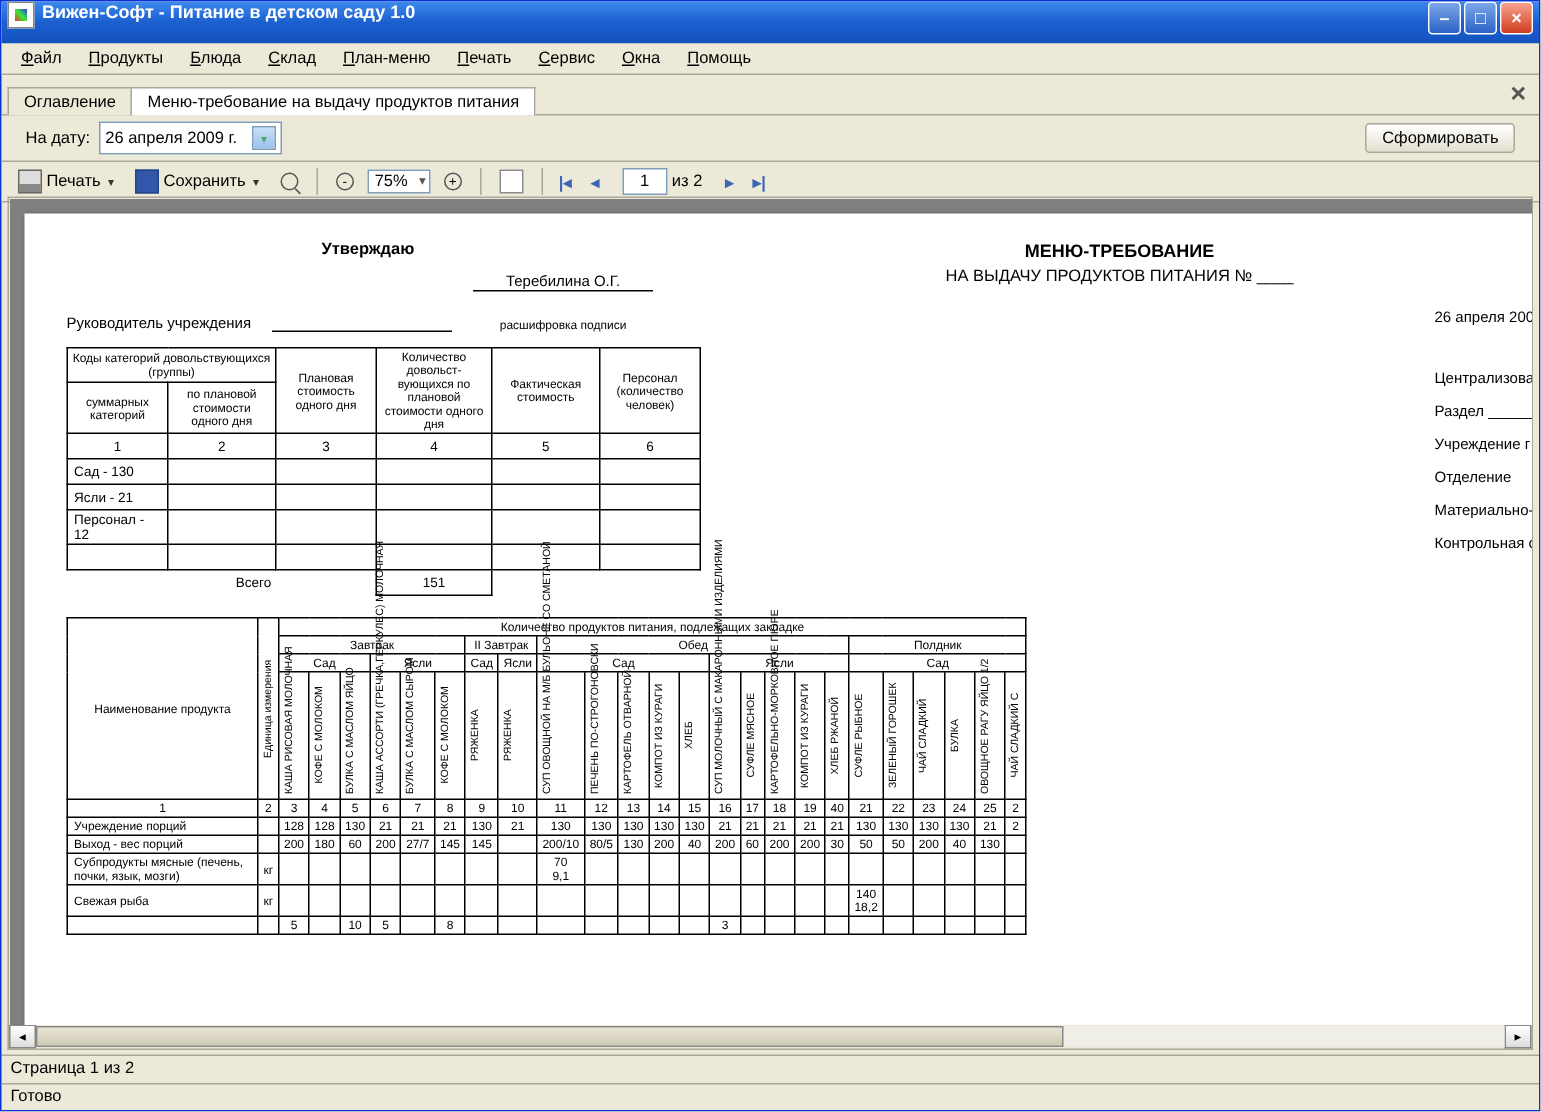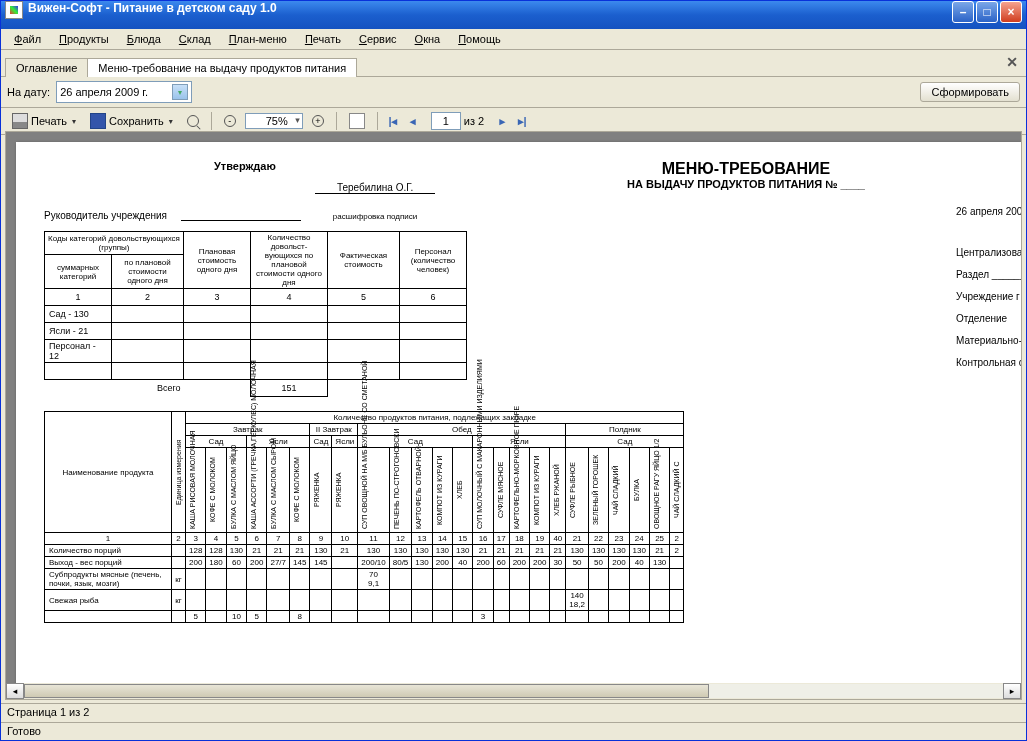--- a/index.html
+++ b/index.html
@@ -13,44 +13,44 @@
 .win-min{background:linear-gradient(#7ba7e8,#2b63c7);color:#fff}
 .win-max{background:linear-gradient(#7ba7e8,#2b63c7);color:#fff}
 .win-close{background:linear-gradient(#f6a38f,#d03d1f);color:#fff}
 .menubar{height:20px;background:#ece9d8;border-bottom:1px solid #aca899;display:flex;align-items:center;padding:0 4px;gap:0;font-size:11px}
 .menubar span{padding:2px 9px;cursor:default}
 .menubar span:first-letter{text-decoration:underline}
 .tabs-row{height:24px;display:flex;align-items:flex-end;padding:2px 4px 0 4px;position:relative;border-bottom:1px solid #aca899}
 .tab{padding:3px 10px;border:1px solid #aca899;border-bottom:none;background:#ece9d8;margin-right:-1px;position:relative;top:1px;font-size:11px}
 .tab.active{background:#fff;z-index:2}
 .tabs-close{position:absolute;right:8px;top:4px;font-size:14px;font-weight:bold;color:#555}
-.toolbar1{height:30px;background:#ece9d8;border-bottom:1px solid #aca899;display:flex;align-items:center;padding:0 6px;gap:6px;font-size:11px}
-.date-input{display:inline-flex;align-items:center;border:1px solid #7f9db9;background:#fff;padding:1px 3px;gap:24px;height:18px}
+.toolbar1{height:30px;background:#ece9d8;border-bottom:1px solid #aca899;display:flex;align-items:center;padding:0 16px;gap:6px;font-size:11px}
+.date-input{display:inline-flex;align-items:center;border:1px solid #7f9db9;background:#fff;padding:1px 3px;gap:10px;height:18px}
 .date-input .dd{color:#000}
 .date-drop{width:14px;height:14px;background:linear-gradient(#c8e0f8,#9ac3eb);border:1px solid #7f9db9;display:flex;align-items:center;justify-content:center;font-size:8px;color:#4a6}
 .btn-form{margin-left:auto;border:1px solid #aca899;background:linear-gradient(#fff,#e3e0d0);padding:3px 10px;border-radius:3px;font-size:11px}
 .toolbar2{height:26px;background:#ece9d8;border-bottom:1px solid #aca899;display:flex;align-items:center;padding:0 6px;gap:4px;font-size:11px}
 .tb-btn{display:inline-flex;align-items:center;gap:3px;padding:2px 4px;border:1px solid transparent;border-radius:2px}
 .tb-icon{width:14px;height:14px;display:inline-block}
 .i-print{background:linear-gradient(#ddd 60%,#888 60%);border:1px solid #666}
 .i-save{background:#35a;border:1px solid #248}
 .i-search{border:1px solid #555;border-radius:50%;width:10px;height:10px;position:relative}
 .i-search::after{content:"";position:absolute;width:5px;height:1px;background:#555;bottom:-2px;right:-3px;transform:rotate(45deg)}
 .i-zoomout{border:1px solid #555;border-radius:50%;width:10px;height:10px;position:relative;display:flex;align-items:center;justify-content:center;font-size:9px;line-height:1}
-.zoom-sel{border:1px solid #7f9db9;background:#fff;padding:1px 14px 1px 20px;font-size:11px;position:relative}
+.zoom-sel{border:1px solid #7f9db9;background:#fff;padding:1px 14px 1px 4px;font-size:11px;position:relative}
 .zoom-sel::after{content:"▾";position:absolute;right:2px;top:1px;font-size:9px;color:#555}
 .sep{width:1px;height:18px;background:#aca899;margin:0 3px}
 .nav-btn{width:16px;height:16px;display:inline-flex;align-items:center;justify-content:center;color:#3a66b5;font-size:11px;font-weight:bold}
 .page-ind{padding:0 6px;font-size:11px}
 .page-ind input{width:24px;border:1px solid #7f9db9;text-align:center;font-size:11px;height:14px}
 .viewer{position:absolute;top:130px;left:4px;right:4px;bottom:40px;border:1px solid #aca899;background:#808080;overflow:auto}
 .page{background:#fff;margin:10px;box-shadow:1px 1px 3px rgba(0,0,0,.5);padding:18px 28px;width:1400px;height:540px;font-size:10px;position:relative}
 .approve{font-weight:bold;font-size:11px;margin-bottom:10px;margin-left:170px}
-.doc-title{font-weight:bold;font-size:16px;text-align:center;position:absolute;left:540px;top:18px;width:380px}
-.doc-sub{font-weight:bold;font-size:11px;text-align:center;position:absolute;left:540px;top:36px;width:380px}
+.doc-title{font-weight:bold;font-size:12px;text-align:center;position:absolute;left:540px;top:18px;width:380px}
+.doc-sub{font-weight:normal;font-size:11px;text-align:center;position:absolute;left:540px;top:36px;width:380px}
 .doc-date{position:absolute;left:940px;top:64px;font-size:10px}
 .sign-row{display:flex;align-items:flex-end;gap:14px;margin-bottom:10px;font-size:10px}
 .sign-line{border-bottom:1px solid #000;width:120px;height:14px}
 .sign-name{border-bottom:1px solid #000;width:120px;text-align:center;font-size:10px}
 .sign-sub{font-size:8px;text-align:center;width:120px;margin-top:18px}
 .meta{position:absolute;left:940px;top:100px;font-size:10px;line-height:22px}
 .tbl{border-collapse:collapse;font-size:9px}
 .tbl th,.tbl td{border:1px solid #000;padding:1px 3px;text-align:center;vertical-align:middle}
 .tbl1 th{font-weight:normal;font-size:8px}
 .tbl1 td{height:14px}
@@ -356,21 +356,21 @@
               <td>19</td>
               <td>40</td>
               <td>21</td>
               <td>22</td>
               <td>23</td>
               <td>24</td>
               <td>25</td>
               <td>2</td>
             </tr>
             <tr>
-              <td class="prod-name">Количество порций</td>
+              <td class="prod-name">Учреждение порций</td>
               <td></td>
               <td>128</td>
               <td>128</td>
               <td>130</td>
               <td>21</td>
               <td>21</td>
               <td>21</td>
               <td>130</td>
               <td>21</td>
               <td>130</td>

